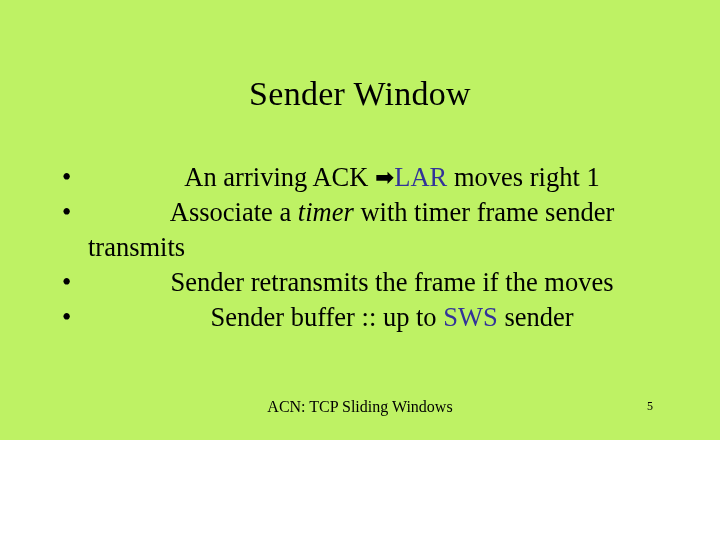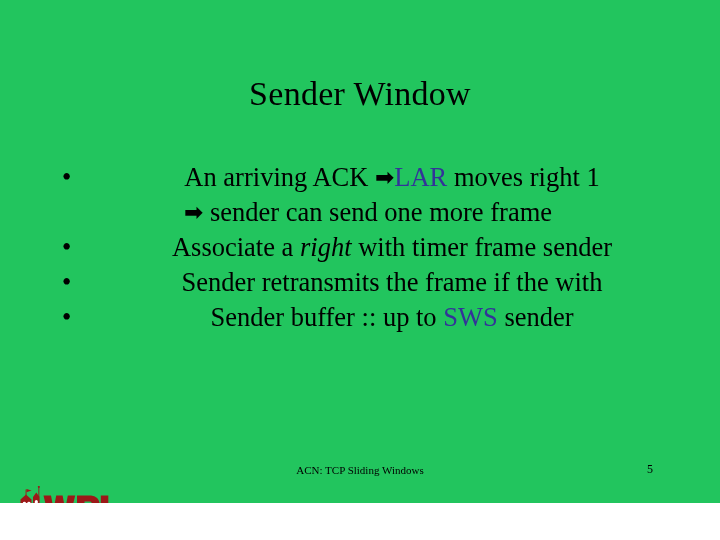--- a/index.html
+++ b/index.html
@@ -7,22 +7,22 @@
     padding: 0;
     background: #ffffff;
   }
   body {
     font-family: "Liberation Serif", "DejaVu Serif", serif;
     color: #000000;
   }
   .slide {
     position: relative;
     width: 720px;
-    height: 503px;
-    background: #22c55e;
+    height: 440px;
+    background: #bef264;
     overflow: hidden;
     box-sizing: border-box;
   }
 
   
   .slide-title {
     position: absolute;
     left: 0;
     top: 72px;
     width: 720px;
@@ -92,21 +92,21 @@
     bottom: 0;
     width: 720px;
     height: 60px;
   }
   .footer-text {
     position: absolute;
     left: 160px;
     top: 20px;
     width: 400px;
     text-align: center;
-    font-size: 11px;
+    font-size: 16px;
     line-height: 14px;
     color: #000000;
     white-space: nowrap;
   }
   .footer-page {
     position: absolute;
     left: 620px;
     top: 19px;
     width: 60px;
     text-align: center;
@@ -132,31 +132,31 @@
 
 <div class="slide">
 
   <div class="slide-title">Sender Window</div>
 
   <div class="body-list">
 
     <div class="bullet-row">
       <span class="bullet-mark">•</span>
       <span class="bullet-text"><span>An arriving ACK </span><span class="arrow">➡</span><span class="kw">LAR</span><span> moves right 1</span></span>
-      <span class="cont-line"><span class="arrow">➡</span><span> sender can send one more frame</span></span>
-    </div>
-
-    <div class="bullet-row">
-      <span class="bullet-mark">•</span>
-      <span class="bullet-text"><span>Associate a </span><span class="it">right</span><span> with timer frame sender</span></span>
-    </div>
-
-    <div class="bullet-row">
-      <span class="bullet-mark">•</span>
-      <span class="bullet-text">Sender retransmits the frame if the with</span>
+    </div>
+
+    <div class="bullet-row">
+      <span class="bullet-mark">•</span>
+      <span class="bullet-text"><span>Associate a </span><span class="it">timer</span><span> with timer frame sender</span></span>
+      <span class="wrap-line">transmits</span>
+    </div>
+
+    <div class="bullet-row">
+      <span class="bullet-mark">•</span>
+      <span class="bullet-text">Sender retransmits the frame if the moves</span>
     </div>
 
     <div class="bullet-row">
       <span class="bullet-mark">•</span>
       <span class="bullet-text"><span>Sender buffer :: up to </span><span class="kw">SWS</span><span> sender</span></span>
     </div>
 
   </div>
 
   <div class="footer">

